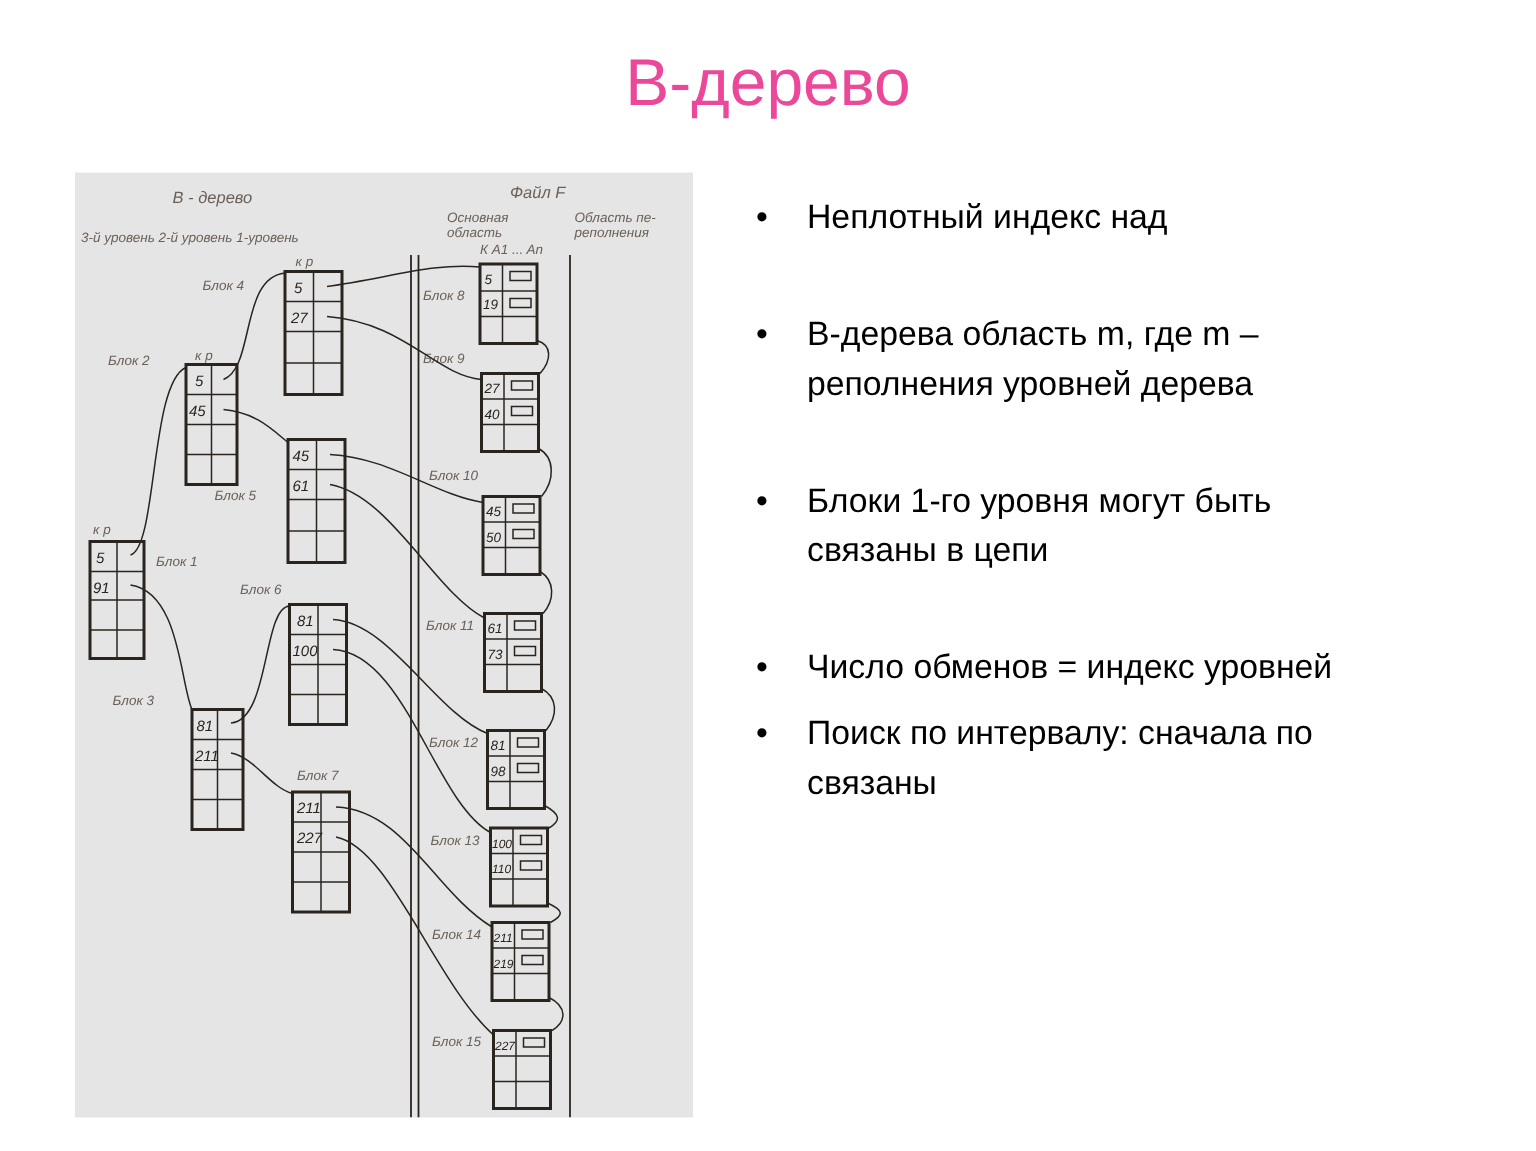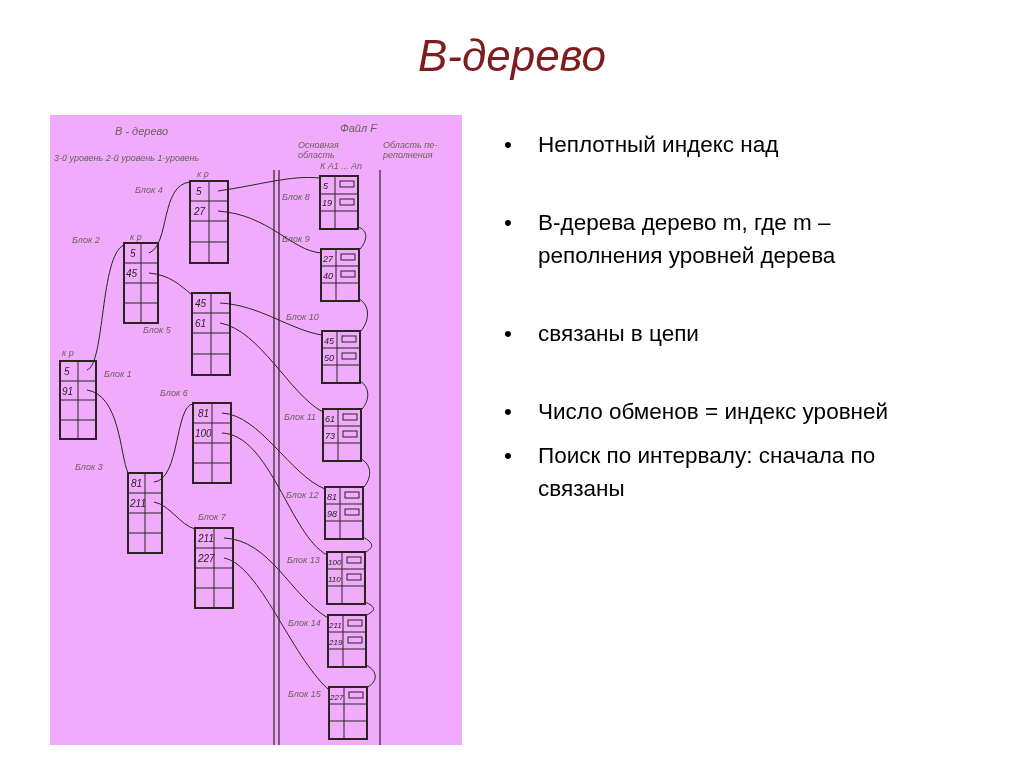--- a/index.html
+++ b/index.html
@@ -2,25 +2,25 @@
 <html><head>
   <meta charset="utf-8">
   <style>
     html, body { margin: 0; padding: 0; }
     body {
       width: 1024px; height: 767px; background: #ffffff; position: relative; overflow: hidden;
       font-family: "Liberation Sans", sans-serif; color: #000;
     }
     .slide-title {
       position: absolute; left: 0; top: 26px; width: 1024px; text-align: center;
-      font-size: 44px; line-height: 60px; color: #7f1d1d; font-style: italic;
+      font-size: 44px; line-height: 60px; color: #ec4899;
     }
     .figure {
       position: absolute; left: 50px; top: 115px; width: 412px; height: 630px;
-      background: #f0abfc;
+      background: #e5e5e5;
     }
     .figure svg { position: absolute; left: 0; top: 0; }
     .bullets {
       position: absolute; left: 500px; top: 128px; width: 480px;
       font-size: 22.5px; line-height: 33px; color: #000;
     }
     .bullet { position: relative; padding-left: 38px; }
     .bullet .dot { position: absolute; left: 4px; top: 0; }
     .gap-lg { margin-bottom: 45px; }
     .gap-sm { margin-bottom: 11px; }
@@ -240,25 +240,26 @@
   </svg>
 </div>
 
 <div class="bullets">
   <div class="bullet gap-lg">
     <span class="dot">•</span>
     <div>Неплотный индекс над</div>
   </div>
   <div class="bullet gap-lg">
     <span class="dot">•</span>
-    <div>B-дерева дерево m, где m –</div>
+    <div>B-дерева область m, где m –</div>
     <div>реполнения уровней дерева</div>
   </div>
   <div class="bullet gap-lg">
     <span class="dot">•</span>
+    <div>Блоки 1-го уровня могут быть</div>
     <div>связаны в цепи</div>
   </div>
   <div class="bullet gap-sm">
     <span class="dot">•</span>
     <div>Число обменов = индекс уровней</div>
   </div>
   <div class="bullet">
     <span class="dot">•</span>
     <div>Поиск по интервалу: сначала по</div>
     <div>связаны</div>

